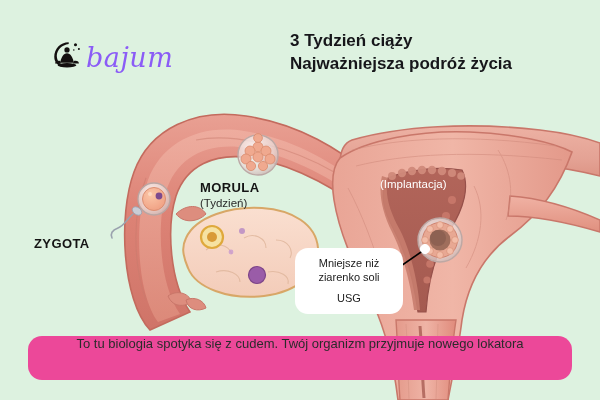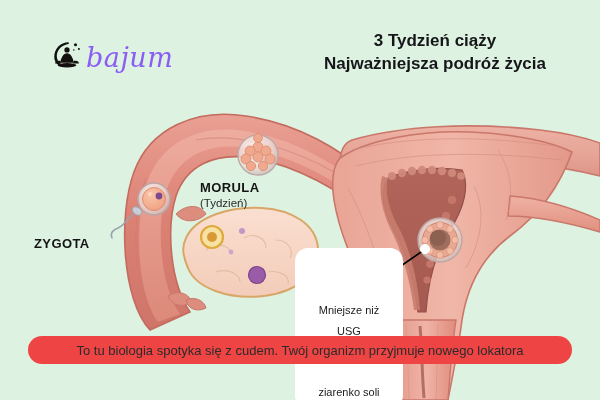--- a/index.html
+++ b/index.html
@@ -41,21 +41,21 @@
     line-height: 1;
     transform: translateY(2px);
   }
 
   
   .title {
     position: absolute;
     left: 290px;
     top: 30px;
     width: 290px;
-    text-align: center;
+    text-align: left;
     color: #16161a;
     font-weight: bold;
     font-size: 17px;
     line-height: 1.33;
   }
   .title-line { display:block; white-space: nowrap; }
 
   
   .lbl {
     position: absolute;
@@ -90,34 +90,34 @@
     width: 108px;
     background: #ffffff;
     border-radius: 13px;
     padding: 8px 6px 9px;
     text-align: center;
     font-size: 11px;
     line-height: 1.28;
     color: #1b1b1b;
     box-sizing: border-box;
   }
-  .callout .c-row { display: block; margin-top: 47px; }
+  .callout .c-row { display: block; }
   .callout .c-gap { margin-top: 7px; }
 
   
   .banner {
     position: absolute;
     left: 28px;
     top: 336px;
     width: 544px;
-    height: 28px;
-    background: #ef4444;
+    height: 44px;
+    background: #ec4899;
     border-radius: 14px;
     display: flex;
-    align-items: center;
+    align-items: flex-start;
     justify-content: center;
     box-sizing: border-box;
   }
   .banner-text {
     font-size: 13px;
     color: #2b2b2b;
     white-space: nowrap;
   }
 </style>
 </head>
@@ -338,25 +338,26 @@
   <div class="lbl" id="label-zygota">
     <span class="lbl-main">ZYGOTA</span>
   </div>
 
   <div class="lbl" id="label-morula">
     <span class="lbl-main">MORULA</span>
     <span class="lbl-sub">(Tydzień)</span>
   </div>
 
   <div class="lbl light" id="label-blastocysta">
+    <span class="lbl-sub">(Implantacja)</span>
   </div>
 
   <div class="callout">
     <span class="c-row">Mniejsze niż</span>
+    <span class="c-row">ziarenko soli</span>
     <span class="c-row c-gap">USG</span>
-    <span class="c-row">ziarenko soli</span>
   </div>
 
   <div class="banner">
     <span class="banner-text">To tu biologia spotyka się z cudem. Twój organizm przyjmuje nowego lokatora</span>
   </div>
 
 </div>
 
 </body></html>

